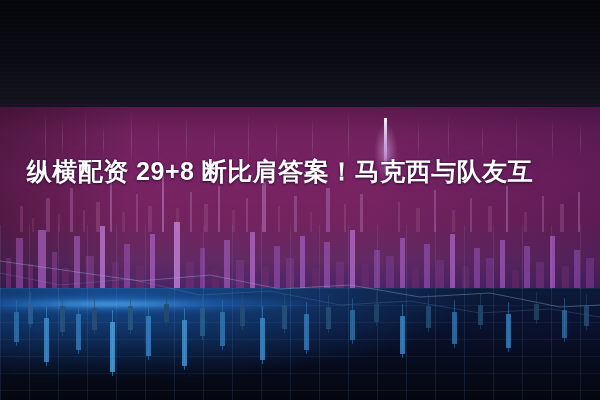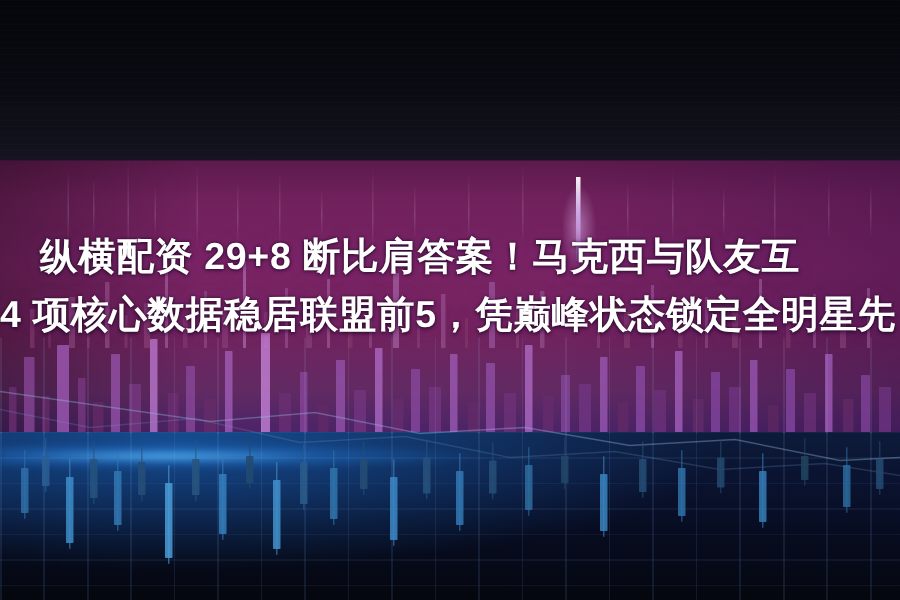--- a/index.html
+++ b/index.html
@@ -308,16 +308,15 @@
       <div class="bar" style="left: 534px; width: 5px; height: 16px; bottom: auto; top: 304px; background: rgb(33, 68, 95); opacity: 0.85;"></div>
       <div class="bar" style="left: 536px; width: 1px; top: 292px; height: 32px; bottom: auto; background: rgb(33, 68, 95); opacity: 0.6;"></div>
       <div class="bar" style="left: 562px; width: 5px; height: 28px; bottom: auto; top: 310px; background: rgb(44, 106, 156); opacity: 0.85;"></div>
       <div class="bar" style="left: 564px; width: 1px; top: 298px; height: 44px; bottom: auto; background: rgb(44, 106, 156); opacity: 0.6;"></div>
       <div class="bar" style="left: 584px; width: 5px; height: 20px; bottom: auto; top: 306px; background: rgb(36, 75, 114); opacity: 0.85;"></div>
       <div class="bar" style="left: 586px; width: 1px; top: 294px; height: 36px; bottom: auto; background: rgb(36, 75, 114); opacity: 0.6;"></div>
     </div>
 
   <div id="headline">
     <span class="hl">纵横配资 29+8 断比肩答案！马克西与队友互</span>
-    <span class="hl wide">4 项核心数据稳居联盟前5，凭巅峰状态锁定全明星先</span>
   </div>
 
 </div>
 
 </body></html>

